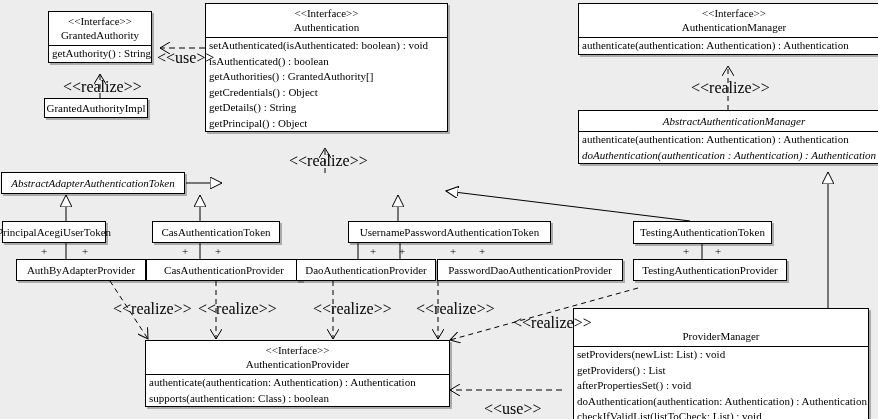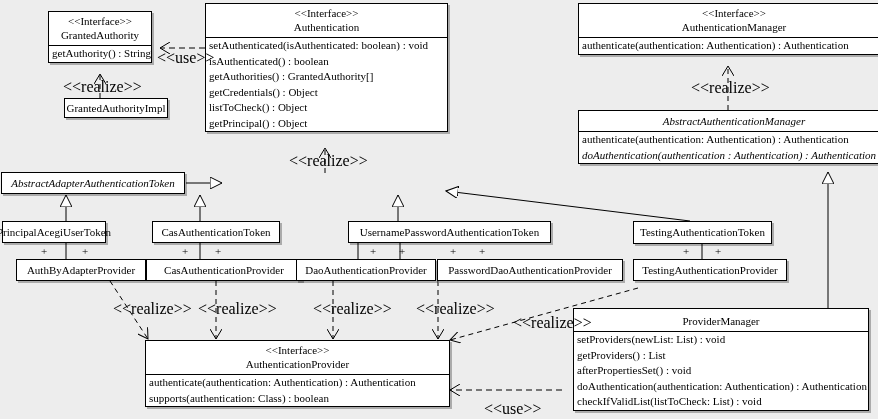--- a/index.html
+++ b/index.html
@@ -145,35 +145,35 @@
   <div class="uml" style="left:48px; top:11px; width:104px;">
     <div class="hdr">
       <span class="stereo">&lt;&lt;Interface&gt;&gt;</span>
       <span class="cname">GrantedAuthority</span>
     </div>
     <div class="members">
       <div class="member">getAuthority() : String</div>
     </div>
   </div>
 
-  <div class="uml simple" style="left:64px; top:98px; width:104px; height:20px;justify-content:center;">
+  <div class="uml simple" style="left:44px; top:98px; width:104px; height:20px;justify-content:center;">
     <span class="cname">GrantedAuthorityImpl</span>
   </div>
 
   <div class="uml" style="left:205px; top:3px; width:243px;">
     <div class="hdr">
       <span class="stereo">&lt;&lt;Interface&gt;&gt;</span>
       <span class="cname">Authentication</span>
     </div>
     <div class="members">
       <div class="member">setAuthenticated(isAuthenticated: boolean) : void</div>
       <div class="member">isAuthenticated() : boolean</div>
       <div class="member">getAuthorities() : GrantedAuthority[]</div>
       <div class="member">getCredentials() : Object</div>
-      <div class="member">listToCheck() : Object</div>
+      <div class="member">getDetails() : String</div>
       <div class="member">getPrincipal() : Object</div>
     </div>
   </div>
 
   <div class="uml" style="left:578px; top:3px; width:312px;">
     <div class="hdr">
       <span class="stereo">&lt;&lt;Interface&gt;&gt;</span>
       <span class="cname">AuthenticationManager</span>
     </div>
     <div class="members">
@@ -237,21 +237,21 @@
       <span class="stereo">&lt;&lt;Interface&gt;&gt;</span>
       <span class="cname">AuthenticationProvider</span>
     </div>
     <div class="members">
       <div class="member">authenticate(authentication: Authentication) : Authentication</div>
       <div class="member">supports(authentication: Class) : boolean</div>
     </div>
   </div>
 
   <div class="uml" style="left:573px; top:308px; width:296px;">
-    <div class="hdr" style="padding-top:5px; padding-bottom:3px;">
+    <div class="hdr" style="padding-top:20px; padding-bottom:3px;">
       <span class="cname">ProviderManager</span>
     </div>
     <div class="members">
       <div class="member">setProviders(newList: List) : void</div>
       <div class="member">getProviders() : List</div>
       <div class="member">afterPropertiesSet() : void</div>
       <div class="member">doAuthentication(authentication: Authentication) : Authentication</div>
       <div class="member">checkIfValidList(listToCheck: List) : void</div>
     </div>
   </div>

